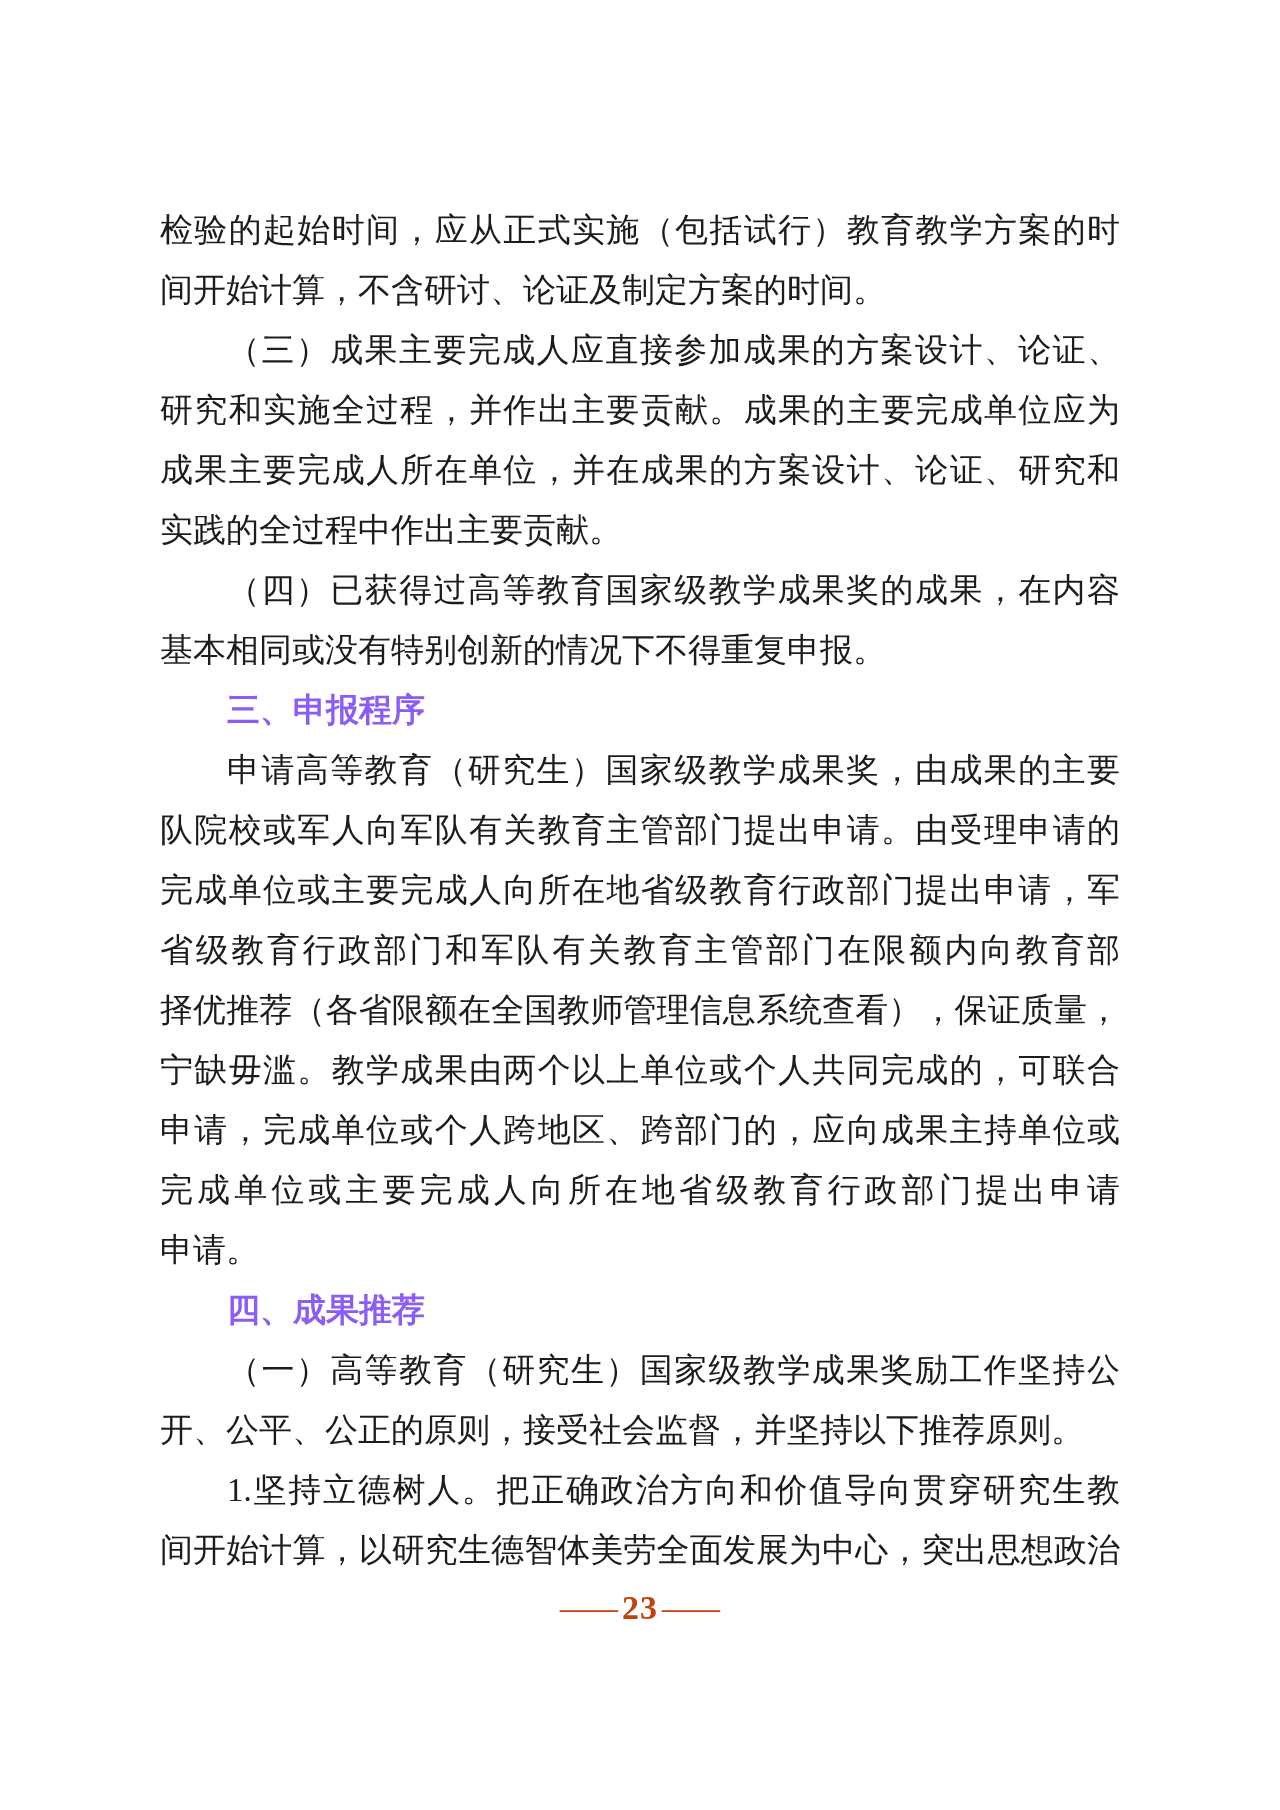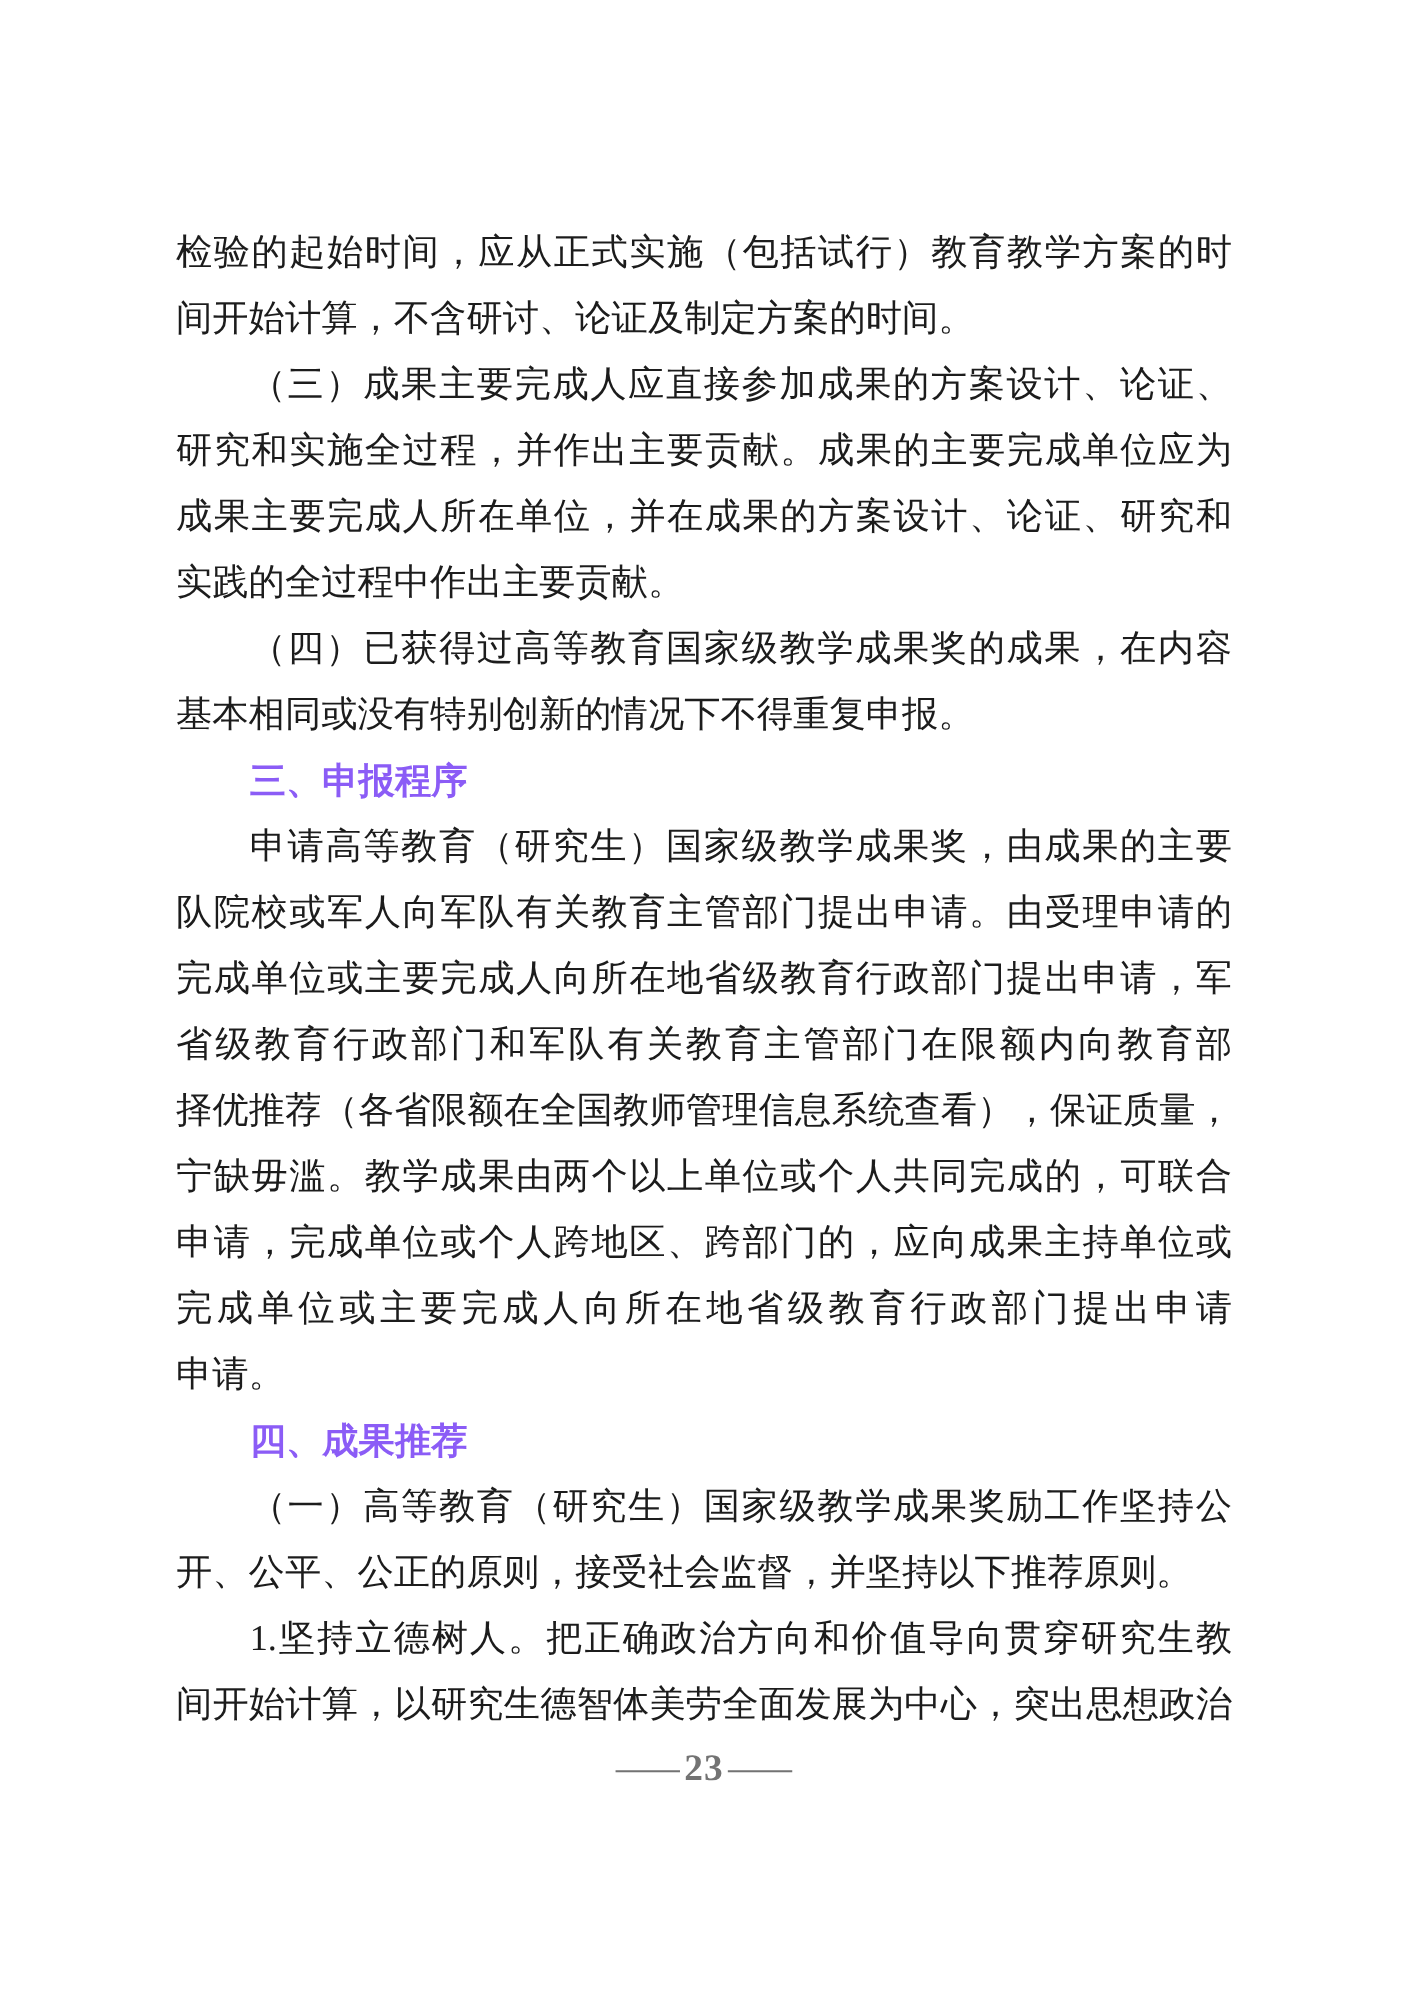--- a/index.html
+++ b/index.html
@@ -40,21 +40,21 @@
   .line.just { text-align-last: justify; }
   .footer {
     position: absolute;
     top: 1588px;
     left: 0;
     width: 100%;
     text-align: center;
     font-size: 34px;
     line-height: 40px;
     font-weight: 700;
-    color: #737373;
+    color: #c2410c;
     font-family: "Liberation Serif", serif;
   }
   .footer .dash {
     display: inline-block;
     transform: scaleX(1.7);
     font-weight: 400;
     margin: 0 16px;
   }
   .footer .pageno { letter-spacing: 1px; }
 </style>

